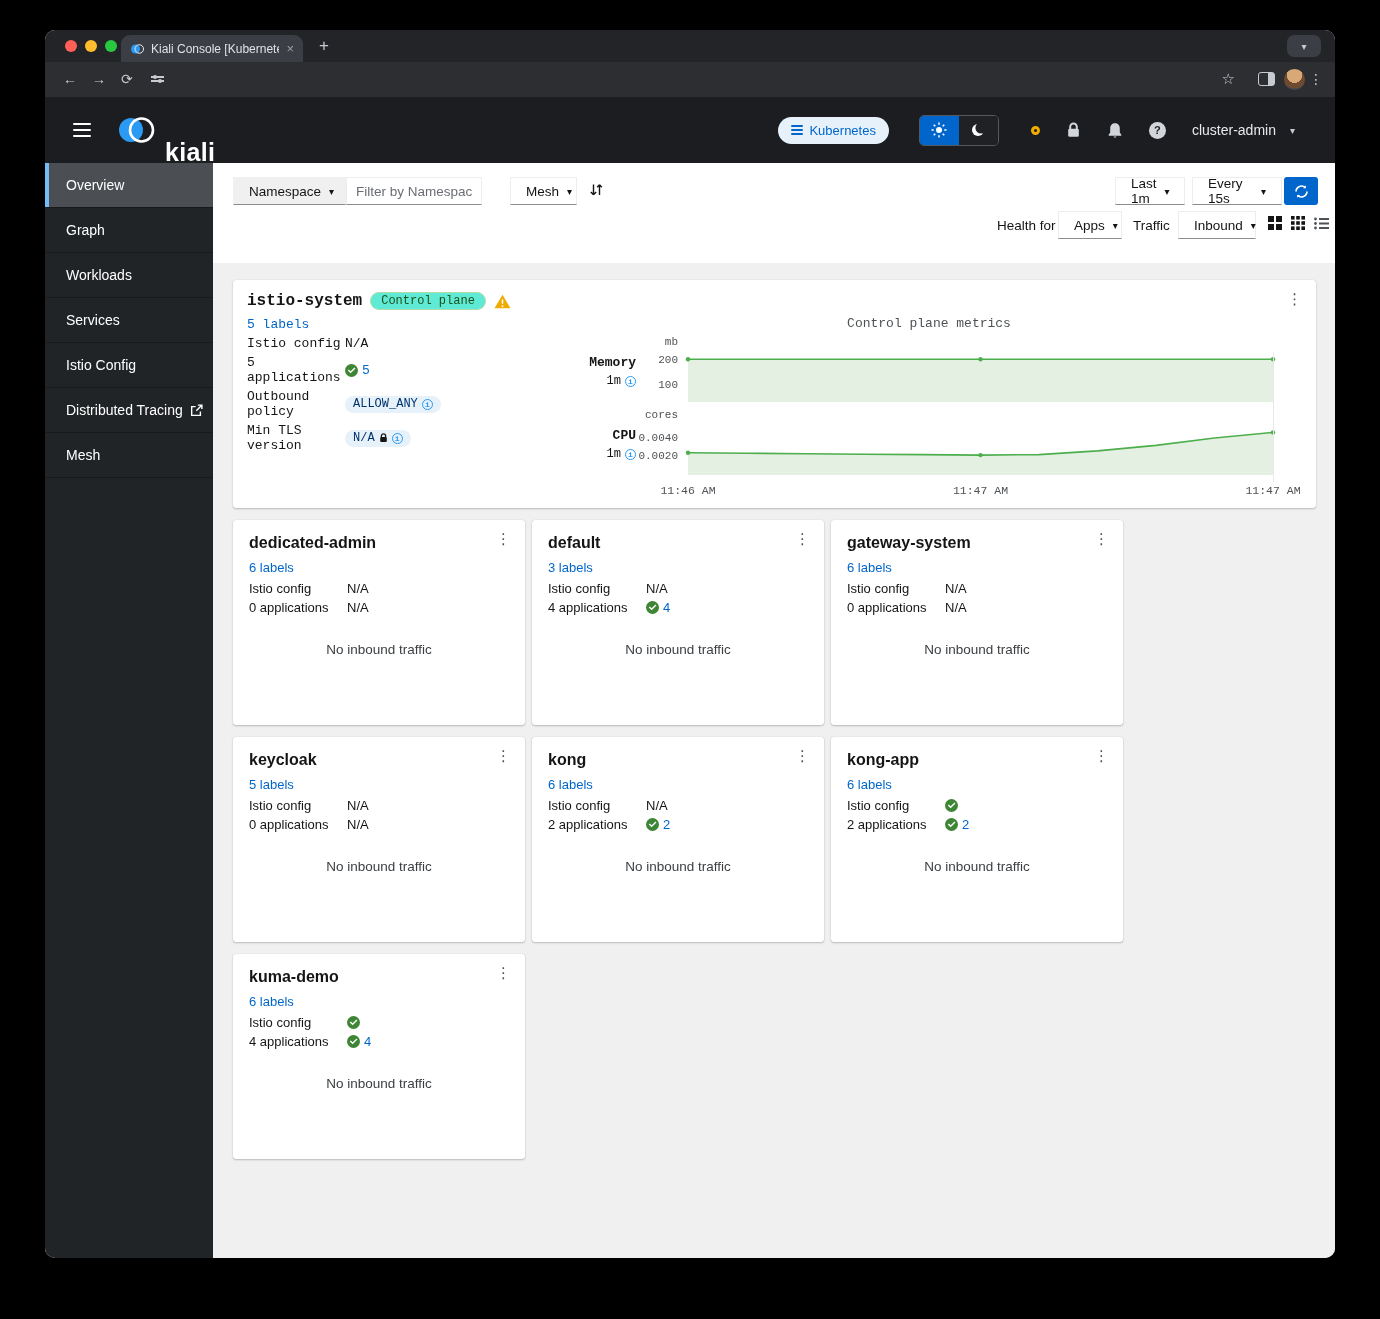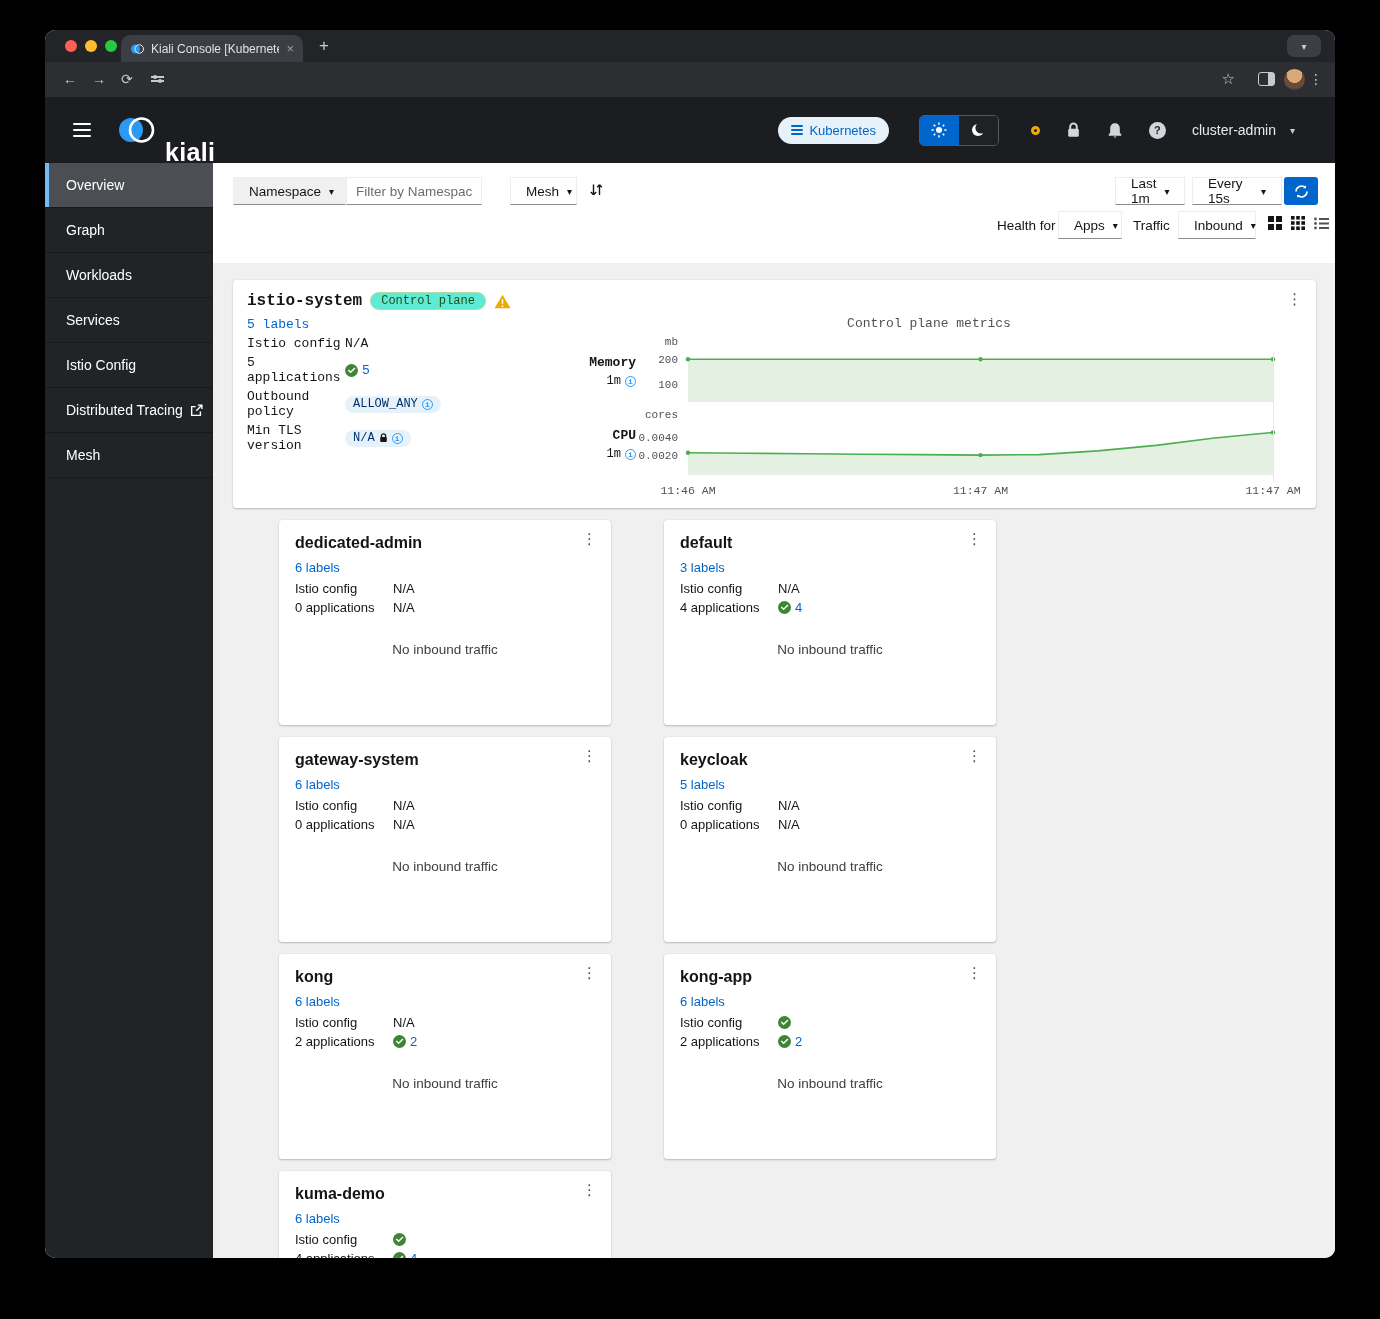--- a/index.html
+++ b/index.html
@@ -105,21 +105,21 @@
   .s-dur { font-size: 12px; color: #151515; margin-top: 4px; display: flex; justify-content: flex-end; align-items: center; gap: 4px; }
   .s-ticks { width: 52px; position: relative; font-size: 11px; color: #4f5255; }
   .s-ticks span { position: absolute; right: 10px; }
   .s-unit { top: -16px; }
   .s-plot { position: relative; width: 585px; height: 50px; border-bottom: 1px solid #ececec; }
   .plot-edge { position: absolute; left: 700px; top: 72px; height: 130px; width: 1px; background: #e8e8e8; }
   .axis-row { position: absolute; top: 204px; left: 115px; width: 585px; height: 14px; font-size: 11.5px; color: #4f5255; }
   .axis-row span { position: absolute; transform: translateX(-50%); white-space: nowrap; }
   
   .grid { display: flex; flex-wrap: wrap; column-gap: 7px; row-gap: 12px; width: 1083px; }
-  .ns-card { position: relative; width: 332px; height: 205px; margin-left: 46px; }
+  .ns-card { position: relative; width: 292px; height: 205px; }
   .ns-head { position: absolute; left: 16px; top: 14px; }
   .ns-details { position: absolute; left: 16px; top: 40px; font-size: 13px; color: #151515; }
   .traffic { position: absolute; left: 0; right: 0; top: 122px; text-align: center; font-size: 13.5px; color: #3c3f42; }
 </style>
 </head>
 <body>
 
 <div id="window">
 
   <div class="tabstrip">

